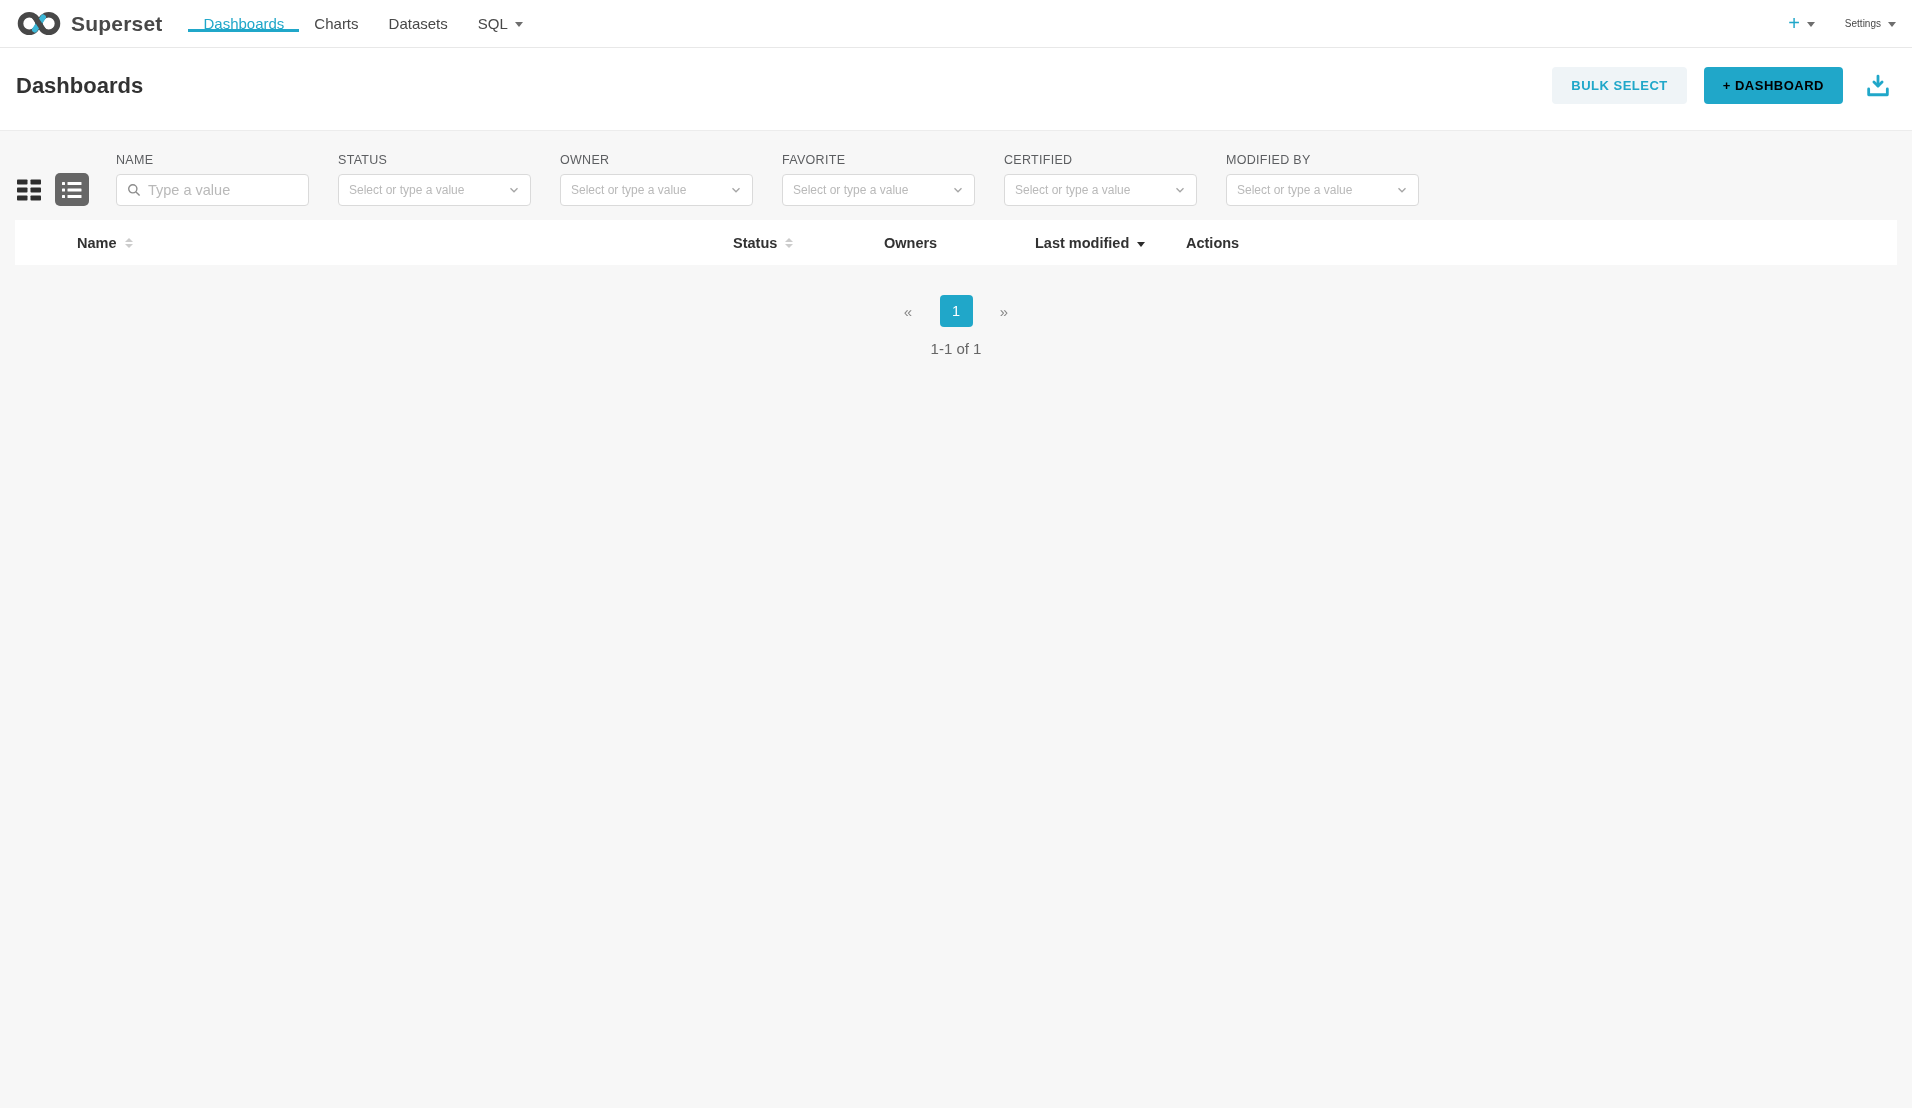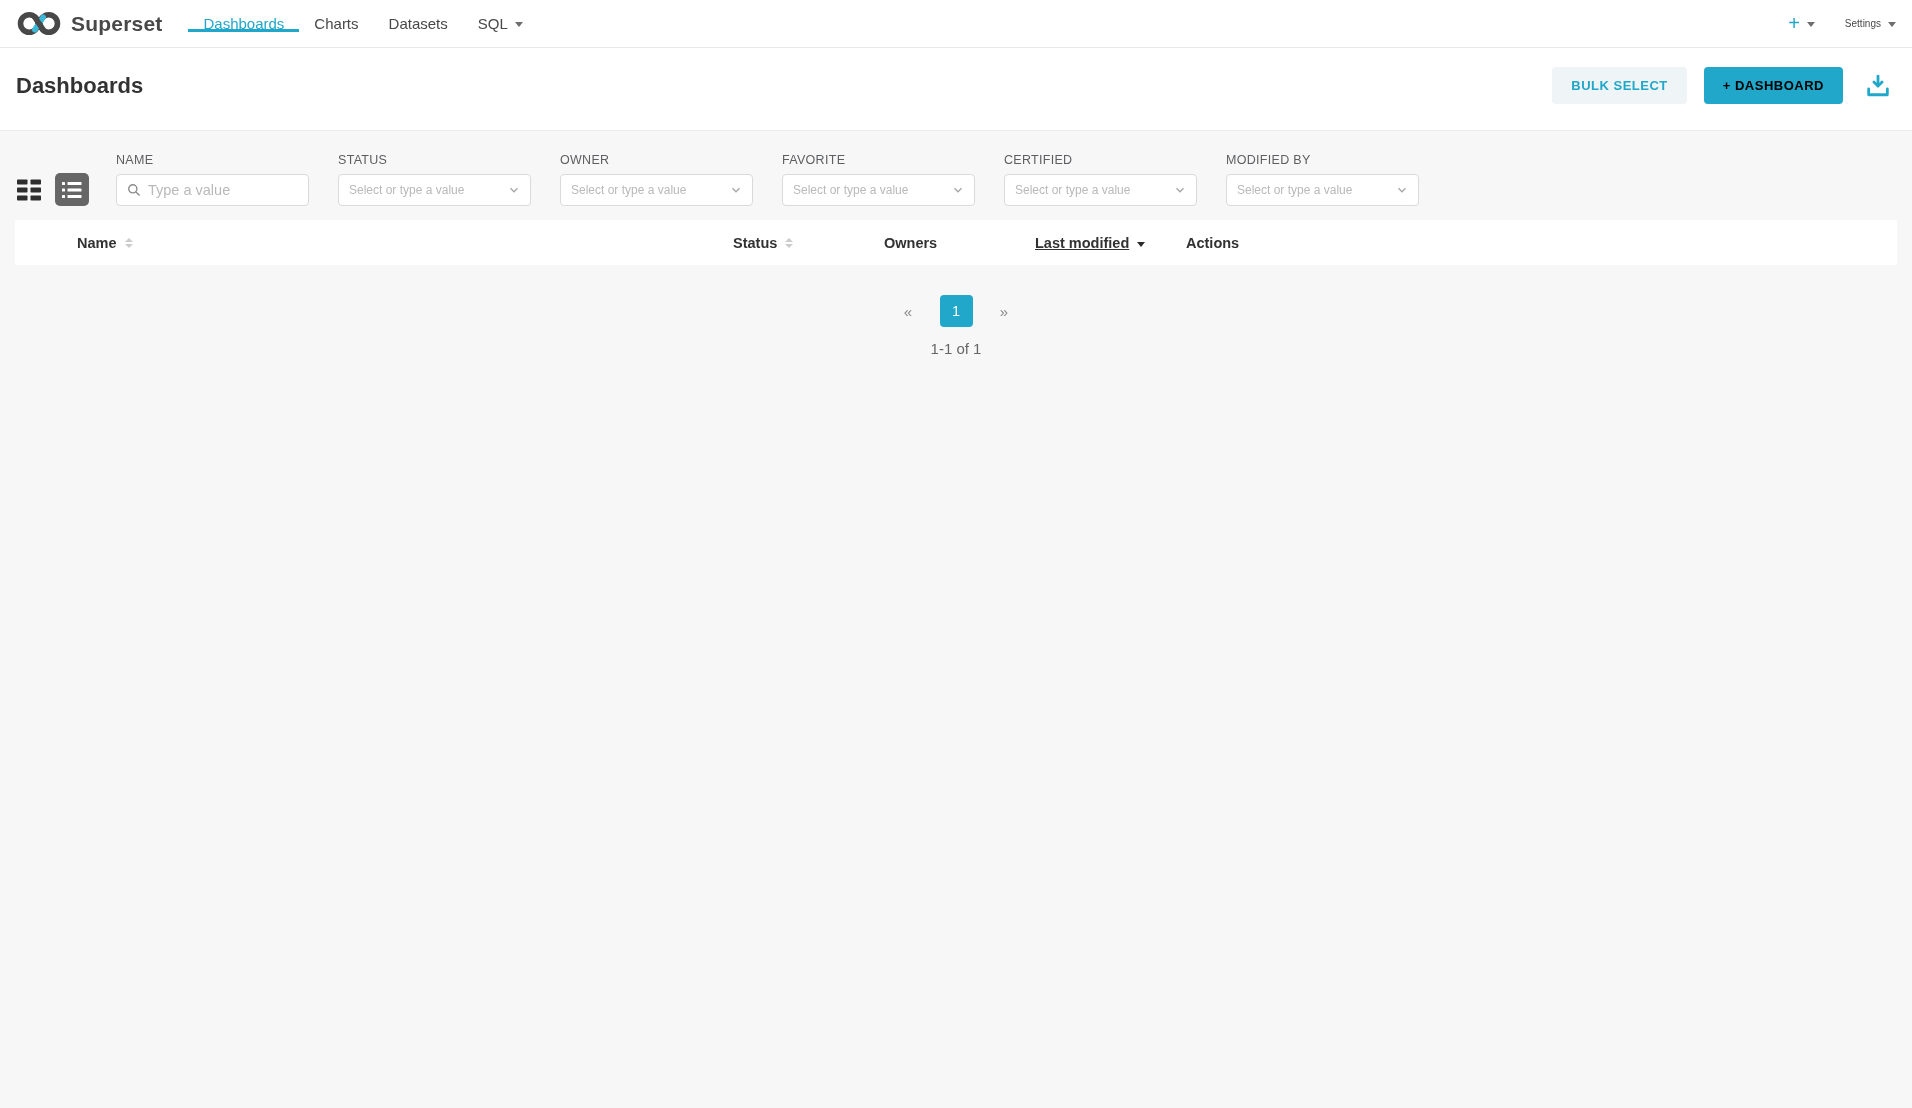--- a/index.html
+++ b/index.html
@@ -47,21 +47,21 @@
 
   
   .table-card{margin:0 15px;background:#fff;}
   .trow{display:flex;align-items:center;}
   .thead{height:45px;font-weight:700;font-size:14.5px;color:var(--dark);}
   .tbody-row{height:40px;font-size:14.5px;color:#484848;border-top:1px solid #F4F4F4;}
   .col-star{width:62px;padding-left:24px;display:flex;align-items:center;}
   .col-name{width:656px;display:flex;align-items:center;}
   .col-status{width:151px;display:flex;align-items:center;}
   .col-owners{width:151px;display:flex;align-items:flex-start;}
-  .col-modified{width:151px;display:flex;align-items:center;text-decoration:underline;}
+  .col-modified{width:151px;display:flex;align-items:center;}
   .col-actions{flex:1;display:flex;align-items:center;}
   .sort-both{display:inline-flex;flex-direction:column;gap:2px;margin-left:8px;}
   .sort-both i{width:0;height:0;border-left:4px solid transparent;border-right:4px solid transparent;}
   .sort-both .up{border-bottom:4px solid #CCC;}
   .sort-both .down{border-top:4px solid #CCC;}
   .sort-desc{display:inline-block;width:0;height:0;border-left:4px solid transparent;border-right:4px solid transparent;border-top:5px solid #2B2B2B;margin-left:8px;margin-top:3px;}
   .name-link{color:var(--link);text-decoration:none;cursor:pointer;}
   .avatar{width:32px;height:32px;border-radius:50%;background:var(--avatar);color:#fff;font-size:13px;font-weight:600;display:flex;align-items:center;justify-content:center;letter-spacing:.3px;cursor:default;}
 
   

